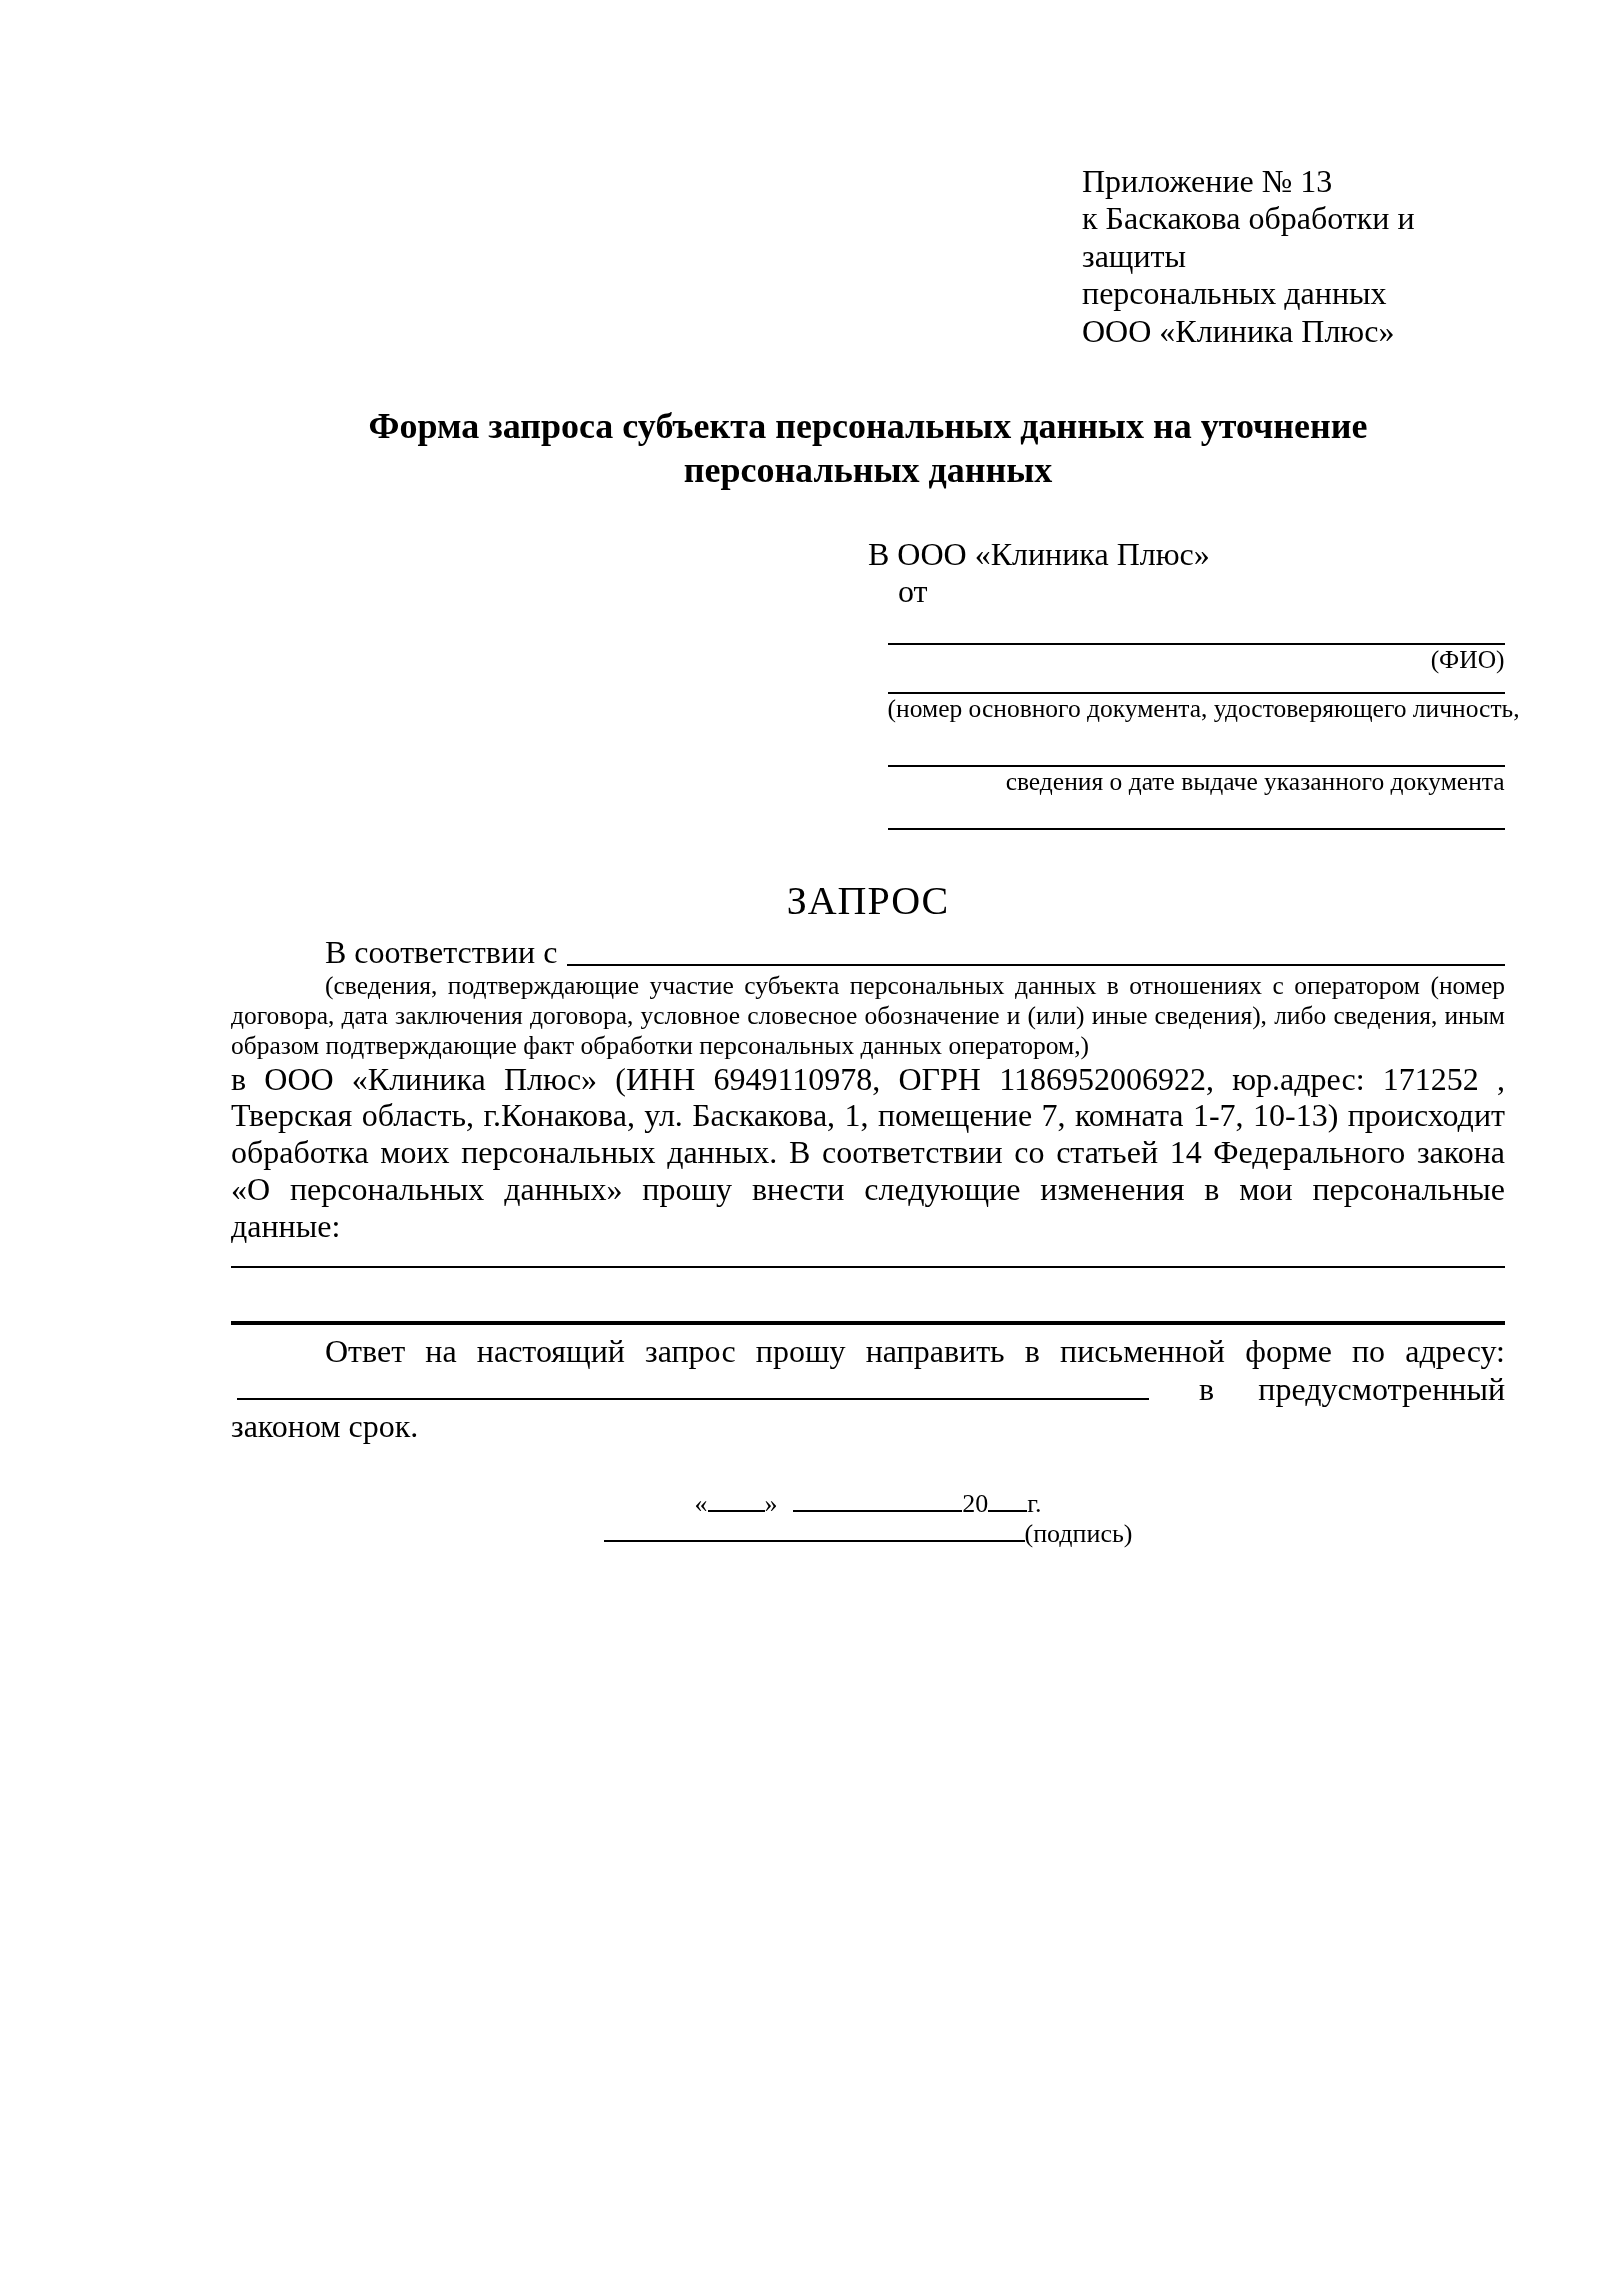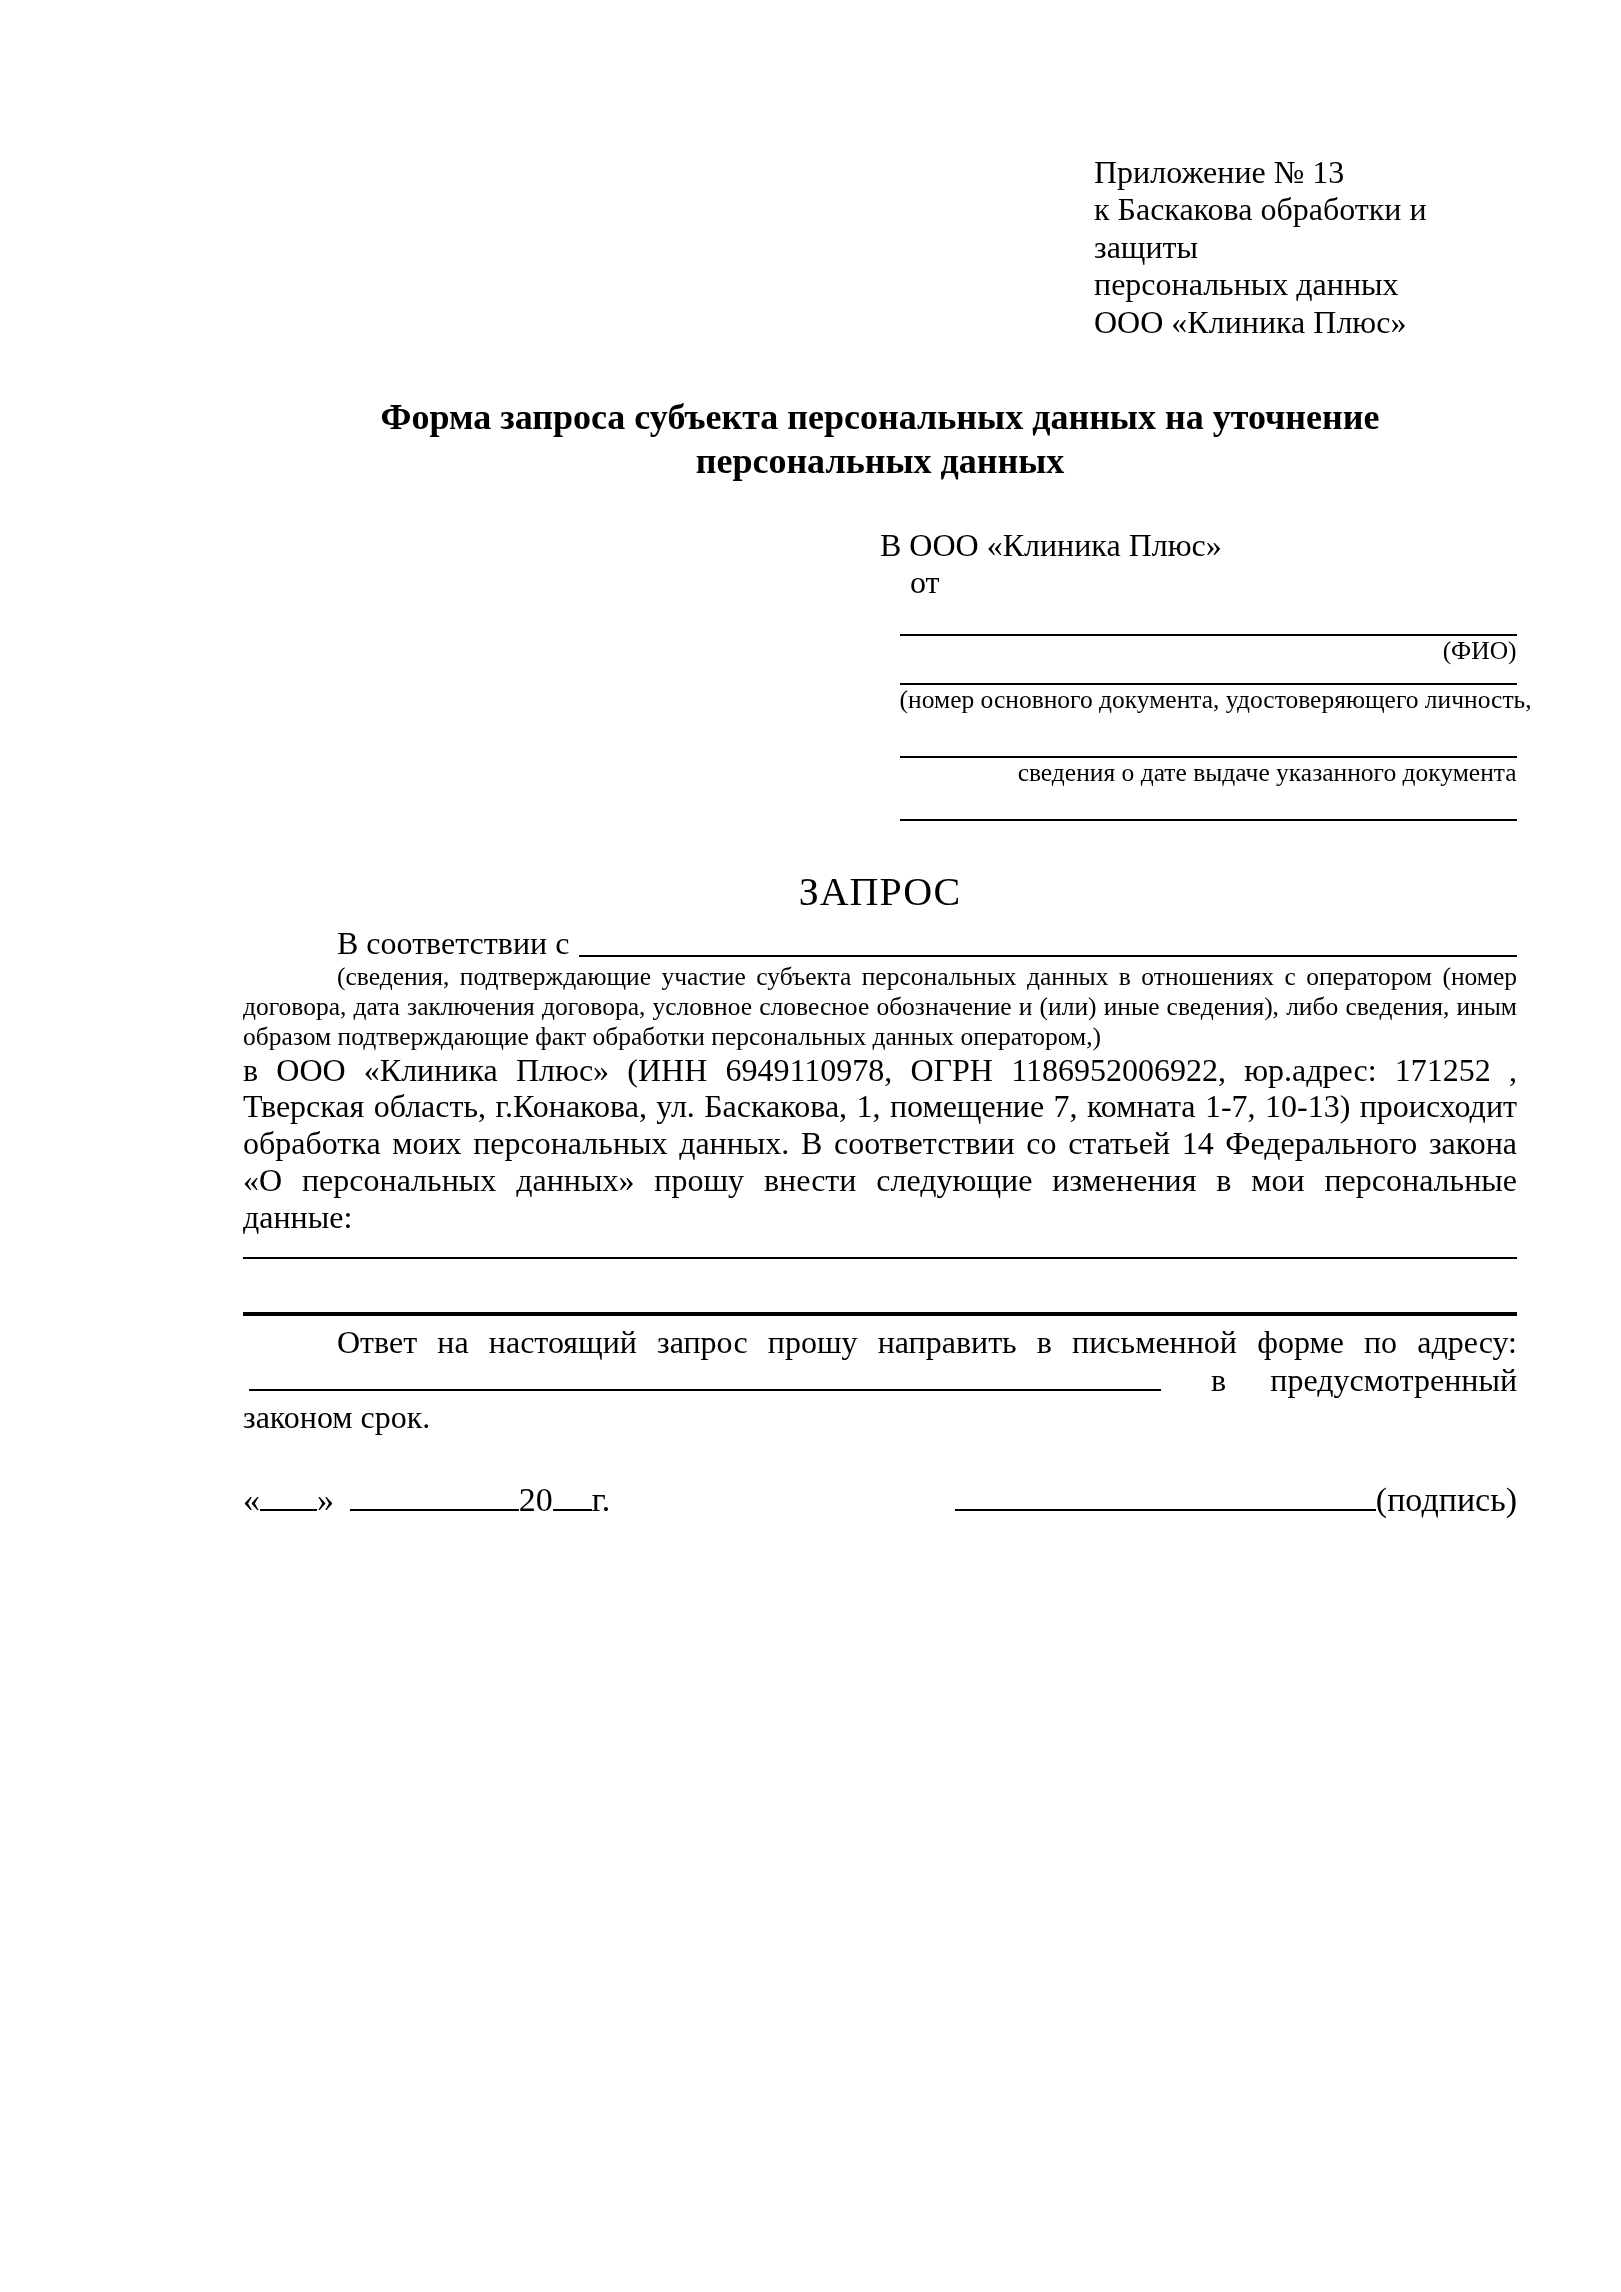--- a/index.html
+++ b/index.html
@@ -16,23 +16,22 @@
   .page {
     position: relative;
     width: 1621px;
     height: 2293px;
     background: #ffffff;
     overflow: hidden;
   }
   .content {
     position: absolute;
     left: 231px;
-    top: 154px;
+    top: 163px;
     width: 1274px;
-    margin-left: 12px;
   }
 
   
   .appendix {
     margin-left: 851px;
     font-size: 32px;
     line-height: 1.17;
   }
 
   
@@ -127,25 +126,26 @@
     border-bottom: 2.9px solid #000;
   }
   .reply-blank {
     width: 912px;
     margin: 0 5.9px;
   }
 
   
   .footer-row {
     margin-top: 43px;
-    font-size: 34px;
+    font-size: 26px;
     line-height: 1.15;
     display: flex;
     justify-content: space-between;
     align-items: center;
+    flex-direction: column;
   }
   .b-day   { width: 57px; }
   .b-month { width: 169px; margin-left: 15.7px; }
   .b-year  { width: 39px; }
   .b-sig   { width: 421px; }
   .sig-part { white-space: nowrap; }
   .date-part { white-space: nowrap; }
 </style>
 </head>
 <body>

